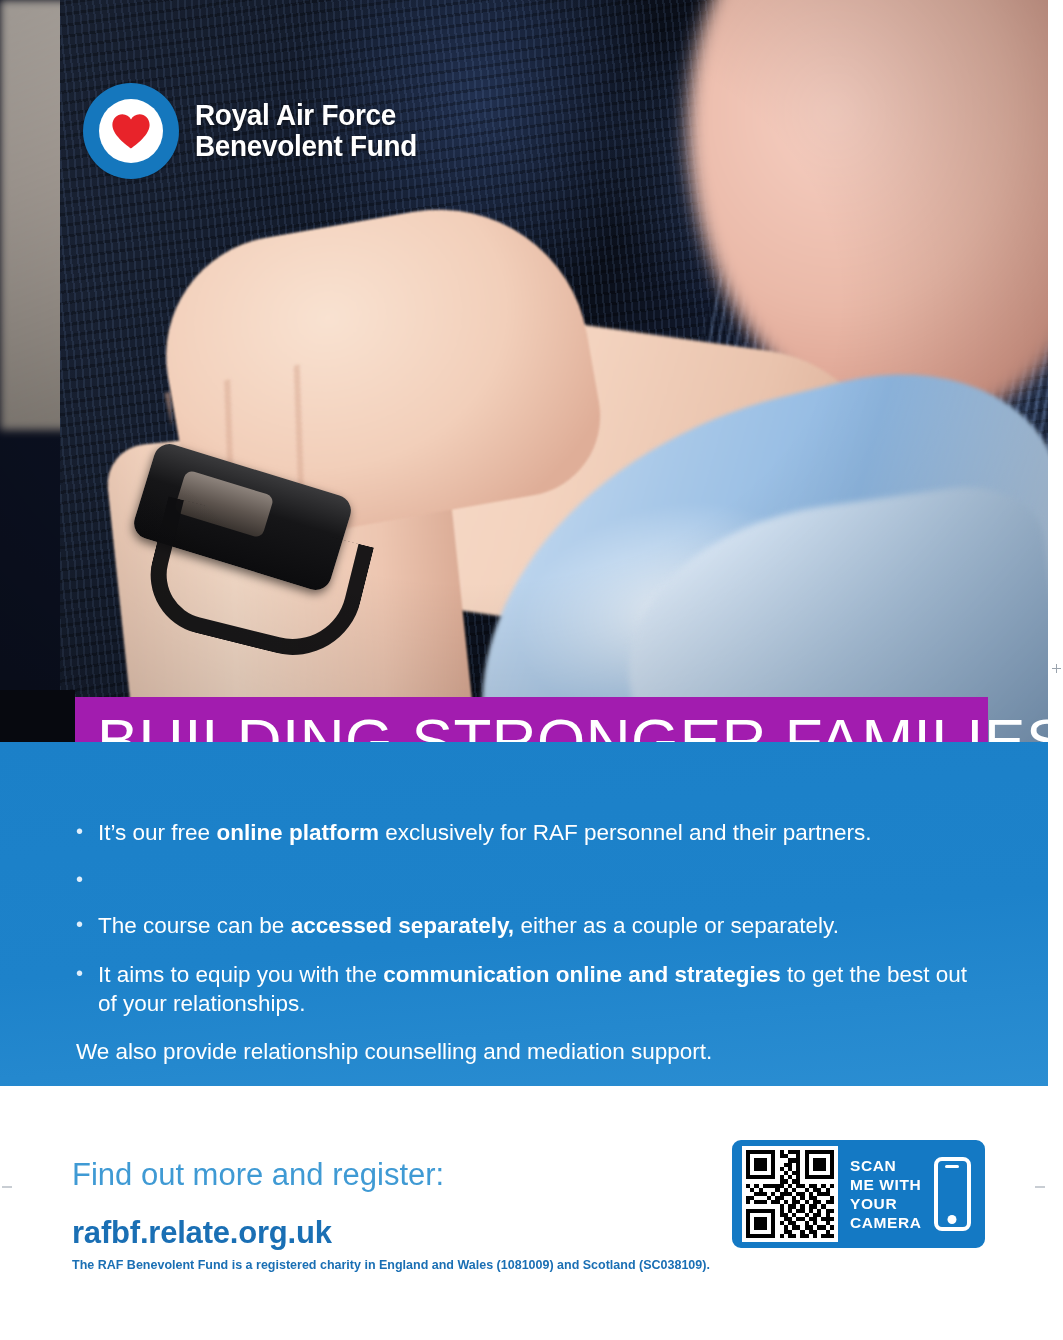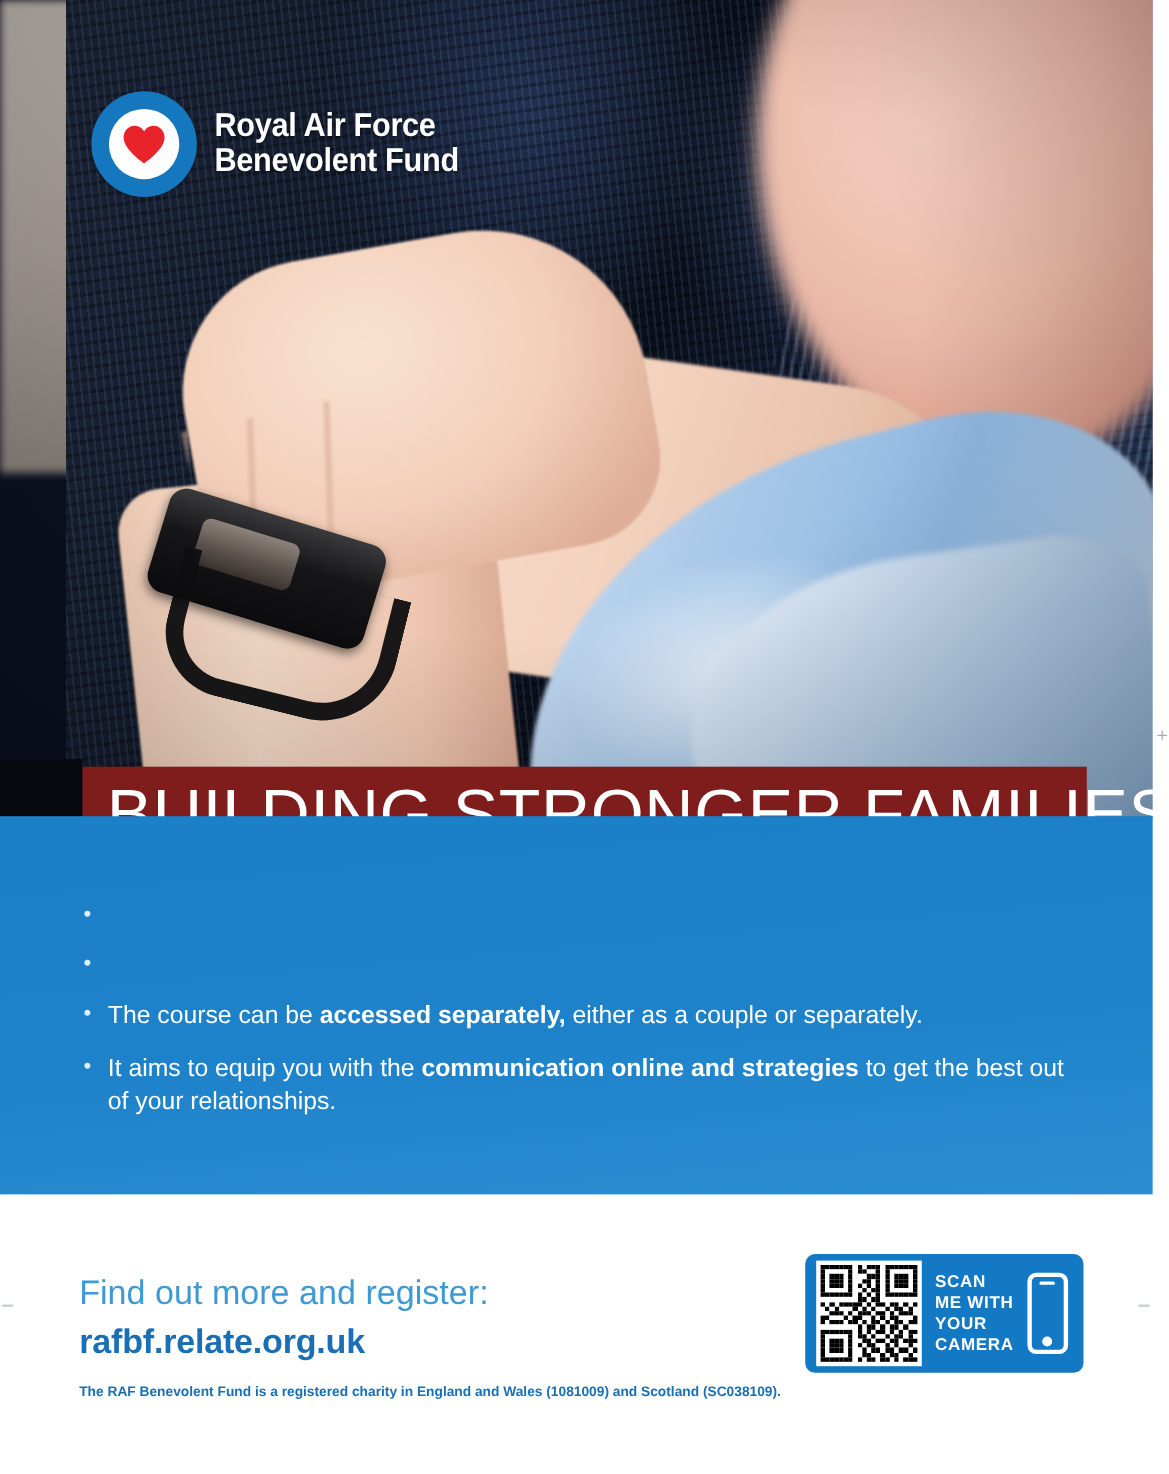--- a/index.html
+++ b/index.html
@@ -129,21 +129,21 @@
   .roundel{width:96px;height:96px;border-radius:50%;background:#1577bd;display:flex;align-items:center;justify-content:center;box-shadow:0 1px 3px rgba(0,0,0,.35);}
   .roundel-inner{width:64px;height:64px;border-radius:50%;background:#ffffff;display:flex;align-items:center;justify-content:center;}
   .logo-text{color:#fff;font-weight:bold;font-size:30px;line-height:1.02;letter-spacing:-.3px;
     font-family:"Liberation Sans", sans-serif;text-shadow:0 1px 3px rgba(0,0,0,.55);
     transform:scaleX(.93);transform-origin:left center;}
   .logo-text div{white-space:nowrap;}
 
   
   .headline-band{
     position:absolute;left:75px;top:697px;width:913px;height:88px;
-    background:#7f1d1d;display:flex;align-items:center;
+    background:#a21caf;display:flex;align-items:center;
   }
   .headline{
     color:#ffffff;font-size:62px;line-height:1;letter-spacing:.5px;
     font-weight:400;padding-left:22px;white-space:nowrap;
     transform:scaleX(1.0);transform-origin:left center;
     font-family:"Liberation Sans", sans-serif;
   }
   
   .blk-patch{position:absolute;left:0;top:690px;width:75px;height:52px;background:#07090f;}
 
@@ -156,21 +156,21 @@
   .bul{display:flex;align-items:flex-start;margin-bottom:19px;}
   .bul .dot{color:#dfeefb;font-size:20px;line-height:26px;width:22px;flex:none;text-align:left;padding-left:4px;}
   .bul .txt{color:#ffffff;font-size:22.5px;line-height:1.30;font-weight:400;}
   .bul .txt b{font-weight:bold;}
   .closing{color:#ffffff;font-size:22.5px;line-height:1.30;margin-top:6px;padding-left:4px;}
 
   
   .footer{position:absolute;left:0;top:1086px;width:1048px;height:232px;background:#ffffff;}
   .cta{position:absolute;left:72px;top:70px;}
   .cta-line1{color:#3f9ad4;font-size:31px;font-weight:400;line-height:1.2;}
-  .cta-line2{color:#1a6fb4;font-size:31px;font-weight:bold;line-height:1.25;margin-top:8px;letter-spacing:-.2px;}
+  .cta-line2{color:#1a6fb4;font-size:31px;font-weight:bold;line-height:1.25;margin-top:21px;letter-spacing:-.2px;}
   .charity{position:absolute;left:72px;top:172px;color:#1a6fb4;font-size:12.5px;font-weight:bold;letter-spacing:0;}
 
   
   .qr-badge{
     position:absolute;left:729px;top:1137px;width:259px;height:114px;
     background:#1479c4;border-radius:12px;border:3px solid #ffffff;
     box-sizing:border-box;display:flex;align-items:center;padding:8px 10px;gap:12px;
   }
   .qr-code{width:96px;height:96px;background:#fff;padding:4px;box-sizing:border-box;flex:none;}
   .qr-grid{width:100%;height:100%;display:grid;grid-template-columns:repeat(21,1fr);grid-template-rows:repeat(21,1fr);}
@@ -220,36 +220,38 @@
   <div class="blk-patch"></div>
   <div class="headline-band">
     <div class="headline">BUILDING STRONGER FAMILIES</div>
   </div>
 
   <div class="blue-panel">
     <div class="bullets">
 
       <div class="bul">
         <span class="dot">•</span>
+        <span class="txt"><span>It’s our free </span><b>online platform</b><span> exclusively for RAF personnel and their partners.</span></span>
       </div>
 
       <div class="bul">
         <span class="dot">•</span>
       </div>
 
       <div class="bul">
         <span class="dot">•</span>
         <span class="txt"><span>The course can be </span><b>accessed separately,</b><span> either as a couple or separately.</span></span>
       </div>
 
       <div class="bul">
         <span class="dot">•</span>
         <span class="txt"><span>It aims to equip you with the </span><b>communication online and strategies</b><span> to get the best out of your relationships.</span></span>
       </div>
 
+      <div class="closing">We also provide relationship counselling and mediation support.</div>
     </div>
   </div>
 
   <div class="footer">
     <div class="cta">
       <div class="cta-line1">Find out more and register:</div>
       <div class="cta-line2">rafbf.relate.org.uk</div>
     </div>
     <div class="charity">The RAF Benevolent Fund is a registered charity in England and Wales (1081009) and Scotland (SC038109).</div>
   </div>

